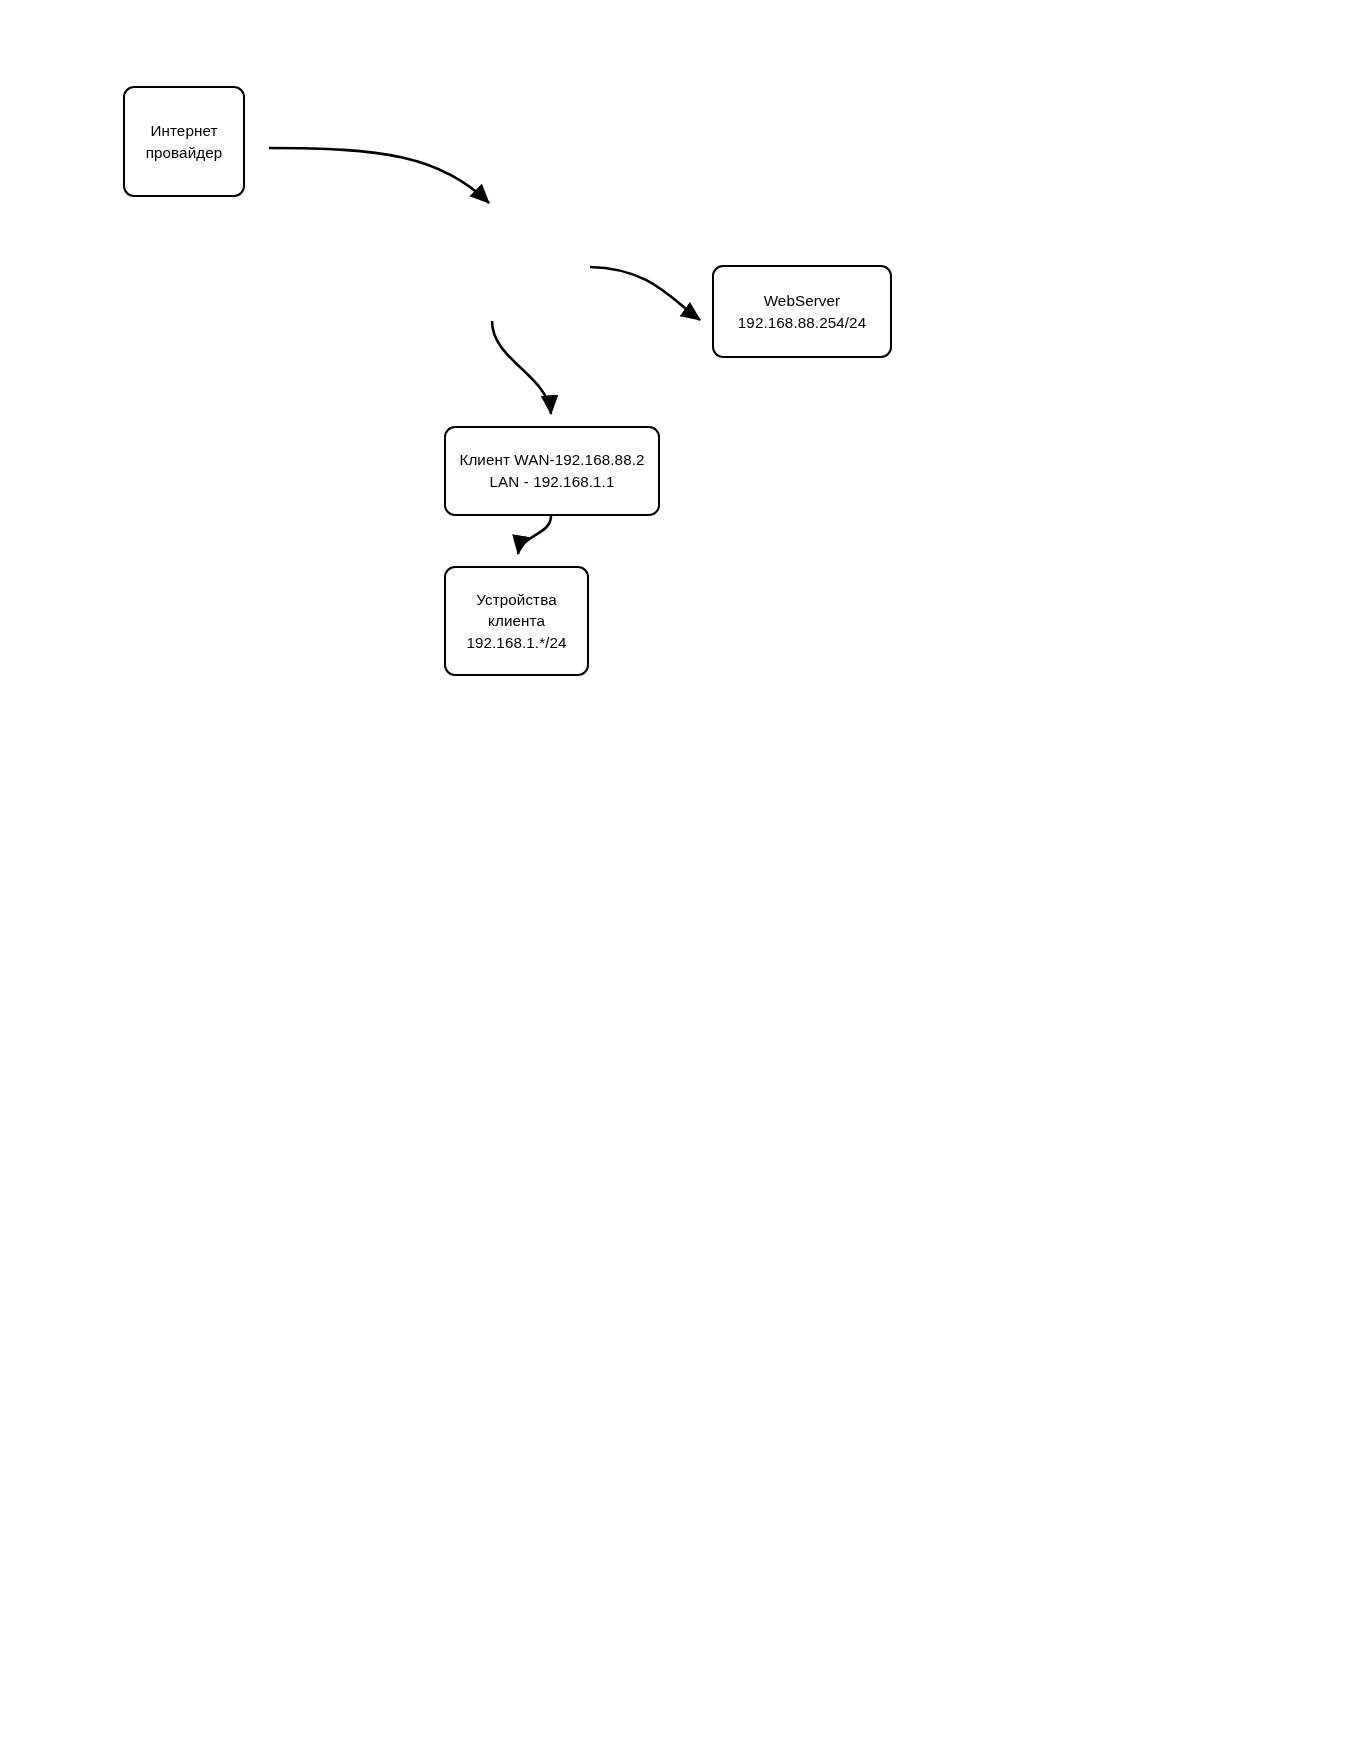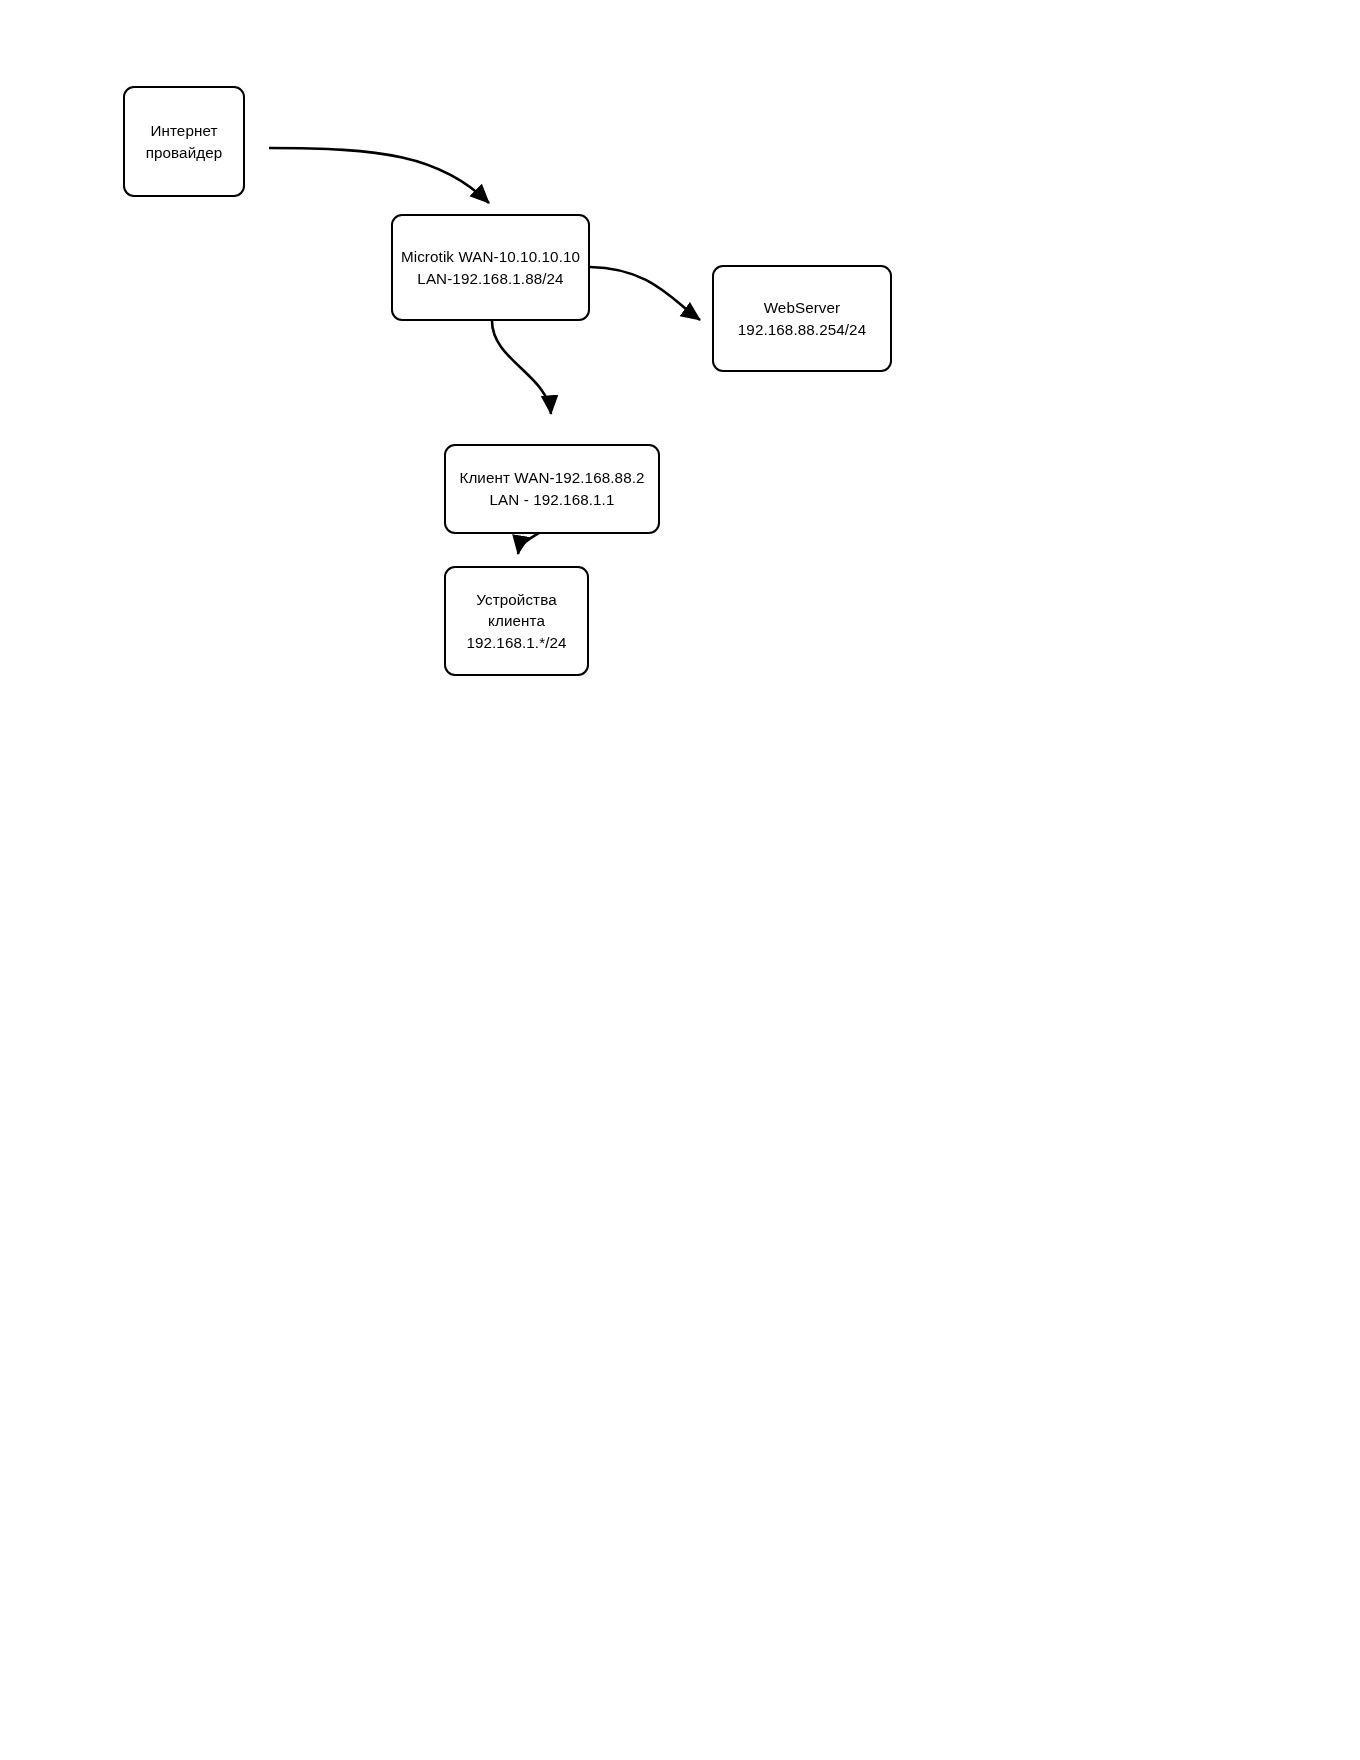--- a/index.html
+++ b/index.html
@@ -43,22 +43,22 @@
     white-space: pre-line;
     padding: 2px 6px;
   }
   .node-label {
     display: block;
     white-space: pre-line;
   }
   
   #node-isp      { left: 123px; top: 86px;  width: 122px; height: 111px; }
   #node-microtik { left: 391px; top: 214px; width: 199px; height: 107px; }
-  #node-webserver{ left: 712px; top: 265px; width: 180px; height: 107px; }
-  #node-client   { left: 444px; top: 426px; width: 216px; height: 90px; margin-top: 18px;  }
+  #node-webserver{ left: 712px; top: 265px; width: 180px; height: 93px; }
+  #node-client   { left: 444px; top: 426px; width: 216px; height: 90px;  }
   #node-devices  { left: 444px; top: 566px; width: 145px; height: 110px; }
 </style>
 </head>
 <body>
 
 <div id="canvas">
 
   <svg id="edges" viewBox="0 0 1360 1760" width="1360" height="1760" xmlns="http://www.w3.org/2000/svg">
     <defs>
       <marker id="arrowhead" markerWidth="9" markerHeight="9" refX="7.2" refY="3.4" orient="auto" markerUnits="strokeWidth">
@@ -73,24 +73,20 @@
     <path d="M492,321 C 492,360 548,375 551,414" fill="none" stroke="#000000" stroke-width="2.6" marker-end="url(#arrowhead)"></path>
 
     <path d="M551,516 C 551,535 521,535 518,554" fill="none" stroke="#000000" stroke-width="2.6" marker-end="url(#arrowhead)"></path>
   </svg>
 
   <div class="node" id="node-isp">
     <span class="node-label">Интернет
 провайдер</span>
   </div>
 
-  <div class="node" id="node-microtik">
-    <span class="node-label">Microtik WAN-10.10.10.10
-LAN-192.168.1.88/24</span>
-  </div>
 
   <div class="node" id="node-webserver">
     <span class="node-label">WebServer
 192.168.88.254/24</span>
   </div>
 
   <div class="node" id="node-client">
     <span class="node-label">Клиент WAN-192.168.88.2
 LAN - 192.168.1.1</span>
   </div>

